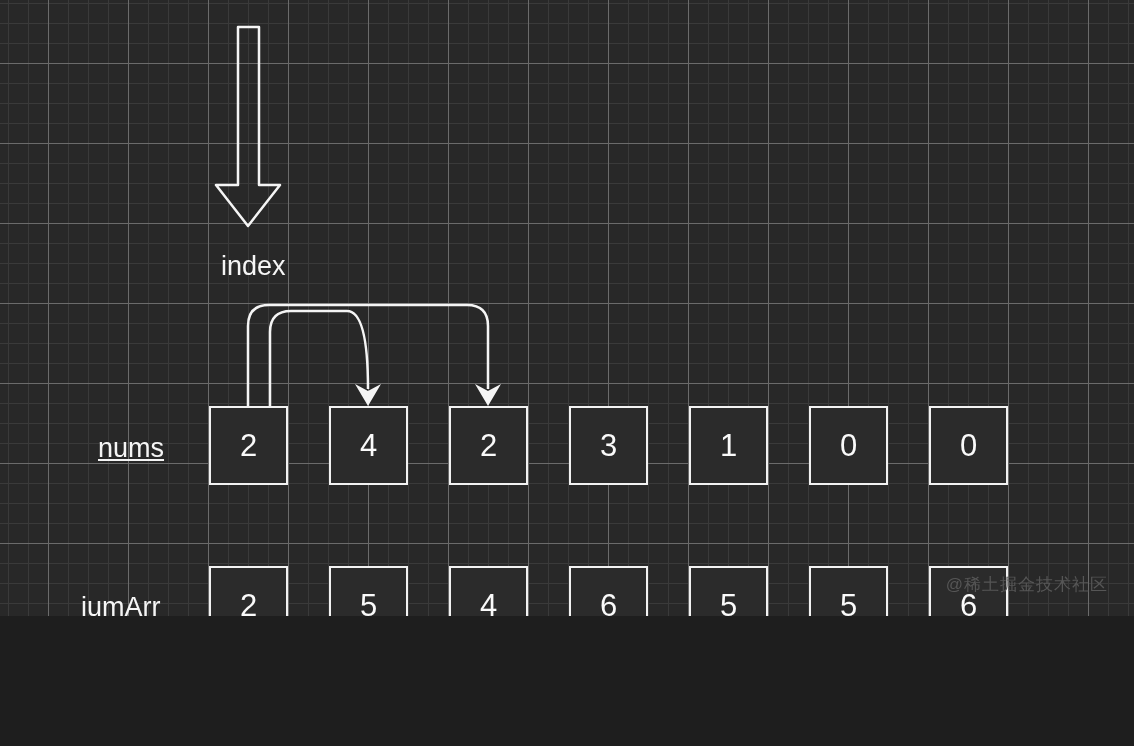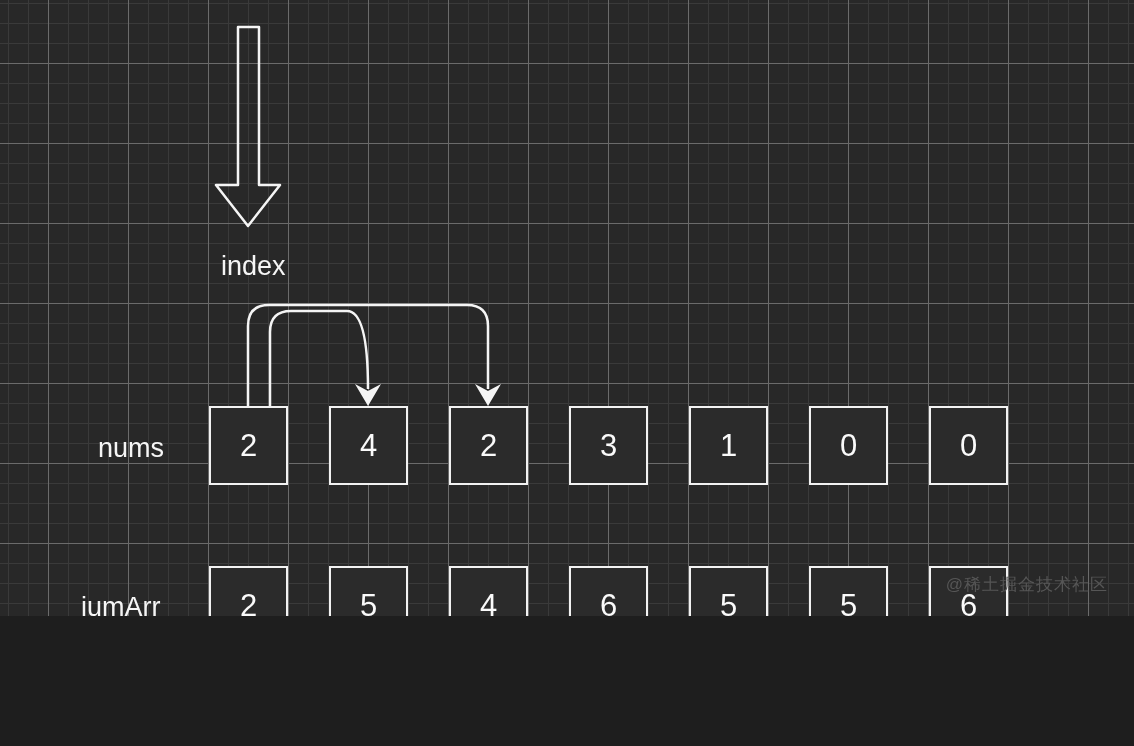--- a/index.html
+++ b/index.html
@@ -30,21 +30,21 @@
     pointer-events: none;
   }
   .label {
     position: absolute;
     color: #f5f5f5;
     font-size: 27px;
     line-height: 30px;
     white-space: nowrap;
   }
   .index-label  { left: 221px; top: 251px; }
-  .nums-label   { left: 98px;  top: 433px; }
+  .nums-label   { left: 98px;  top: 433px; text-decoration: underline; }
   .jumarr-label { left: 81px;  top: 592px; }
   .cell {
     position: absolute;
     width: 75px;
     height: 75px;
     border: 2.5px solid #f2f2f2;
     background: #2b2b2b;
     display: flex;
     align-items: center;
     justify-content: center;

